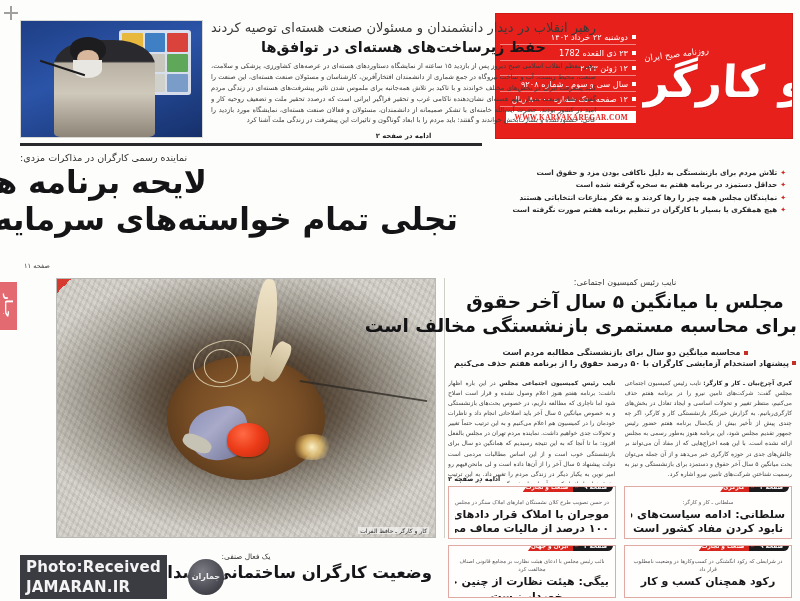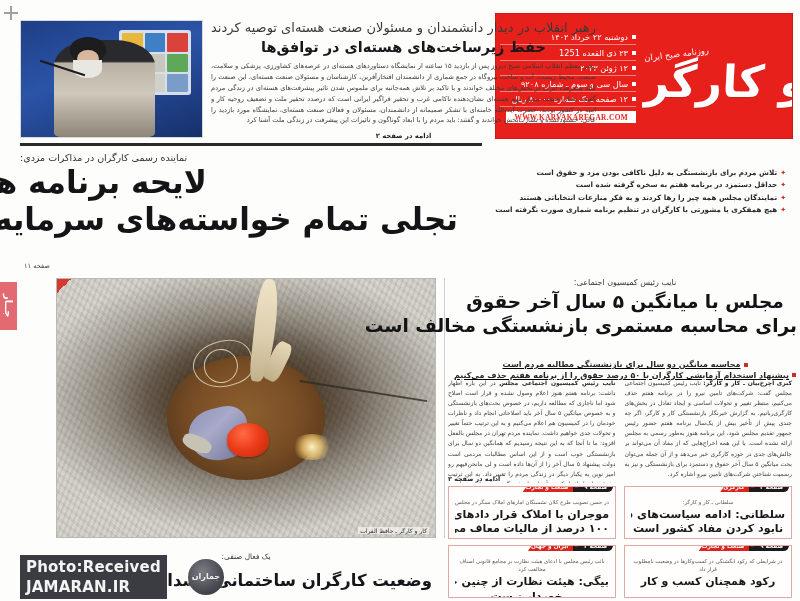--- a/index.html
+++ b/index.html
@@ -472,21 +472,21 @@
   .wm-label div { font-size: 15px; font-weight: bold; letter-spacing: .2px; }
 
   
   .bottom-left-art {
     position: absolute;
     left: 60px; top: 552px;
     width: 372px;
     direction: rtl;
     text-align: center;
   }
-  .bl-kicker { font-size: 7.4px; color: #33332f; margin-bottom: 10px; }
+  .bl-kicker { font-size: 7.4px; color: #33332f; margin-bottom: 2px; }
   .bl-headline {
     font-size: 16.5px;
     font-weight: bold;
     color: #16161a;
     line-height: 1.25;
     white-space: nowrap;
     overflow: hidden;
   }
 
   
@@ -512,24 +512,23 @@
   .mid-headline {
     font-size: 18.5px;
     font-weight: bold;
     color: #131316;
     text-align: center;
     line-height: 1.3;
     letter-spacing: -.3px;
     white-space: nowrap;
   }
   .mid-bullets {
-    margin-top: 22px;
+    margin-top: 10px;
     direction: rtl;
     text-align: center;
-    text-decoration: underline;
   }
   .mid-bullet-row {
     display: flex; flex-direction: row; align-items: center;
     justify-content: center; gap: 3px;
     margin-bottom: 1.5px;
   }
   .mid-sq {
     flex: 0 0 auto;
     width: 4px; height: 4px;
     background: #c62f26;
@@ -650,21 +649,21 @@
       <div class="mast-supertitle">روزنامه صبح ایران</div>
       <div class="mast-title">کار و کارگر</div>
     </div>
     <div class="mast-info">
       <div class="mast-line">
         <span class="mast-bullet"></span>
         <span class="mast-line-text">دوشنبه ۲۲ خرداد ۱۴۰۲</span>
       </div>
       <div class="mast-line">
         <span class="mast-bullet"></span>
-        <span class="mast-line-text">۲۳ ذی القعده 1251</span>
+        <span class="mast-line-text">۲۳ ذی القعده 1782</span>
       </div>
       <div class="mast-line">
         <span class="mast-bullet"></span>
         <span class="mast-line-text">۱۲ ژوئن ۲۰۲۳</span>
       </div>
       <div class="mast-line">
         <span class="mast-bullet"></span>
         <span class="mast-line-text">سال سی و سوم ـ شماره ۹۲۰۸</span>
       </div>
       <div class="mast-line">
@@ -714,21 +713,21 @@
         <div class="bullet-row">
           <span class="bullet-diamond">✦</span>
           <span class="bullet-text">حداقل دستمزد در برنامه هفتم به سخره گرفته شده است</span>
         </div>
         <div class="bullet-row">
           <span class="bullet-diamond">✦</span>
           <span class="bullet-text">نمایندگان مجلس همه چیز را رها کردند و به فکر منازعات انتخاباتی هستند</span>
         </div>
         <div class="bullet-row">
           <span class="bullet-diamond">✦</span>
-          <span class="bullet-text">هیچ همفکری یا مشورتی با کارگران در تنظیم برنامه شماری صورت نگرفته است</span>
+          <span class="bullet-text">هیچ همفکری یا بسیار با کارگران در تنظیم برنامه هفتم صورت نگرفته است</span>
         </div>
       </div>
       <div class="main-title">
         <h1>لایحه برنامه هفتم توسعه</h1>
         <h1>تجلی تمام خواسته‌های سرمایه‌داران است</h1>
       </div>
     </div>
   </div>
 
   <div class="page-ref-left">صفحه ۱۱</div>

